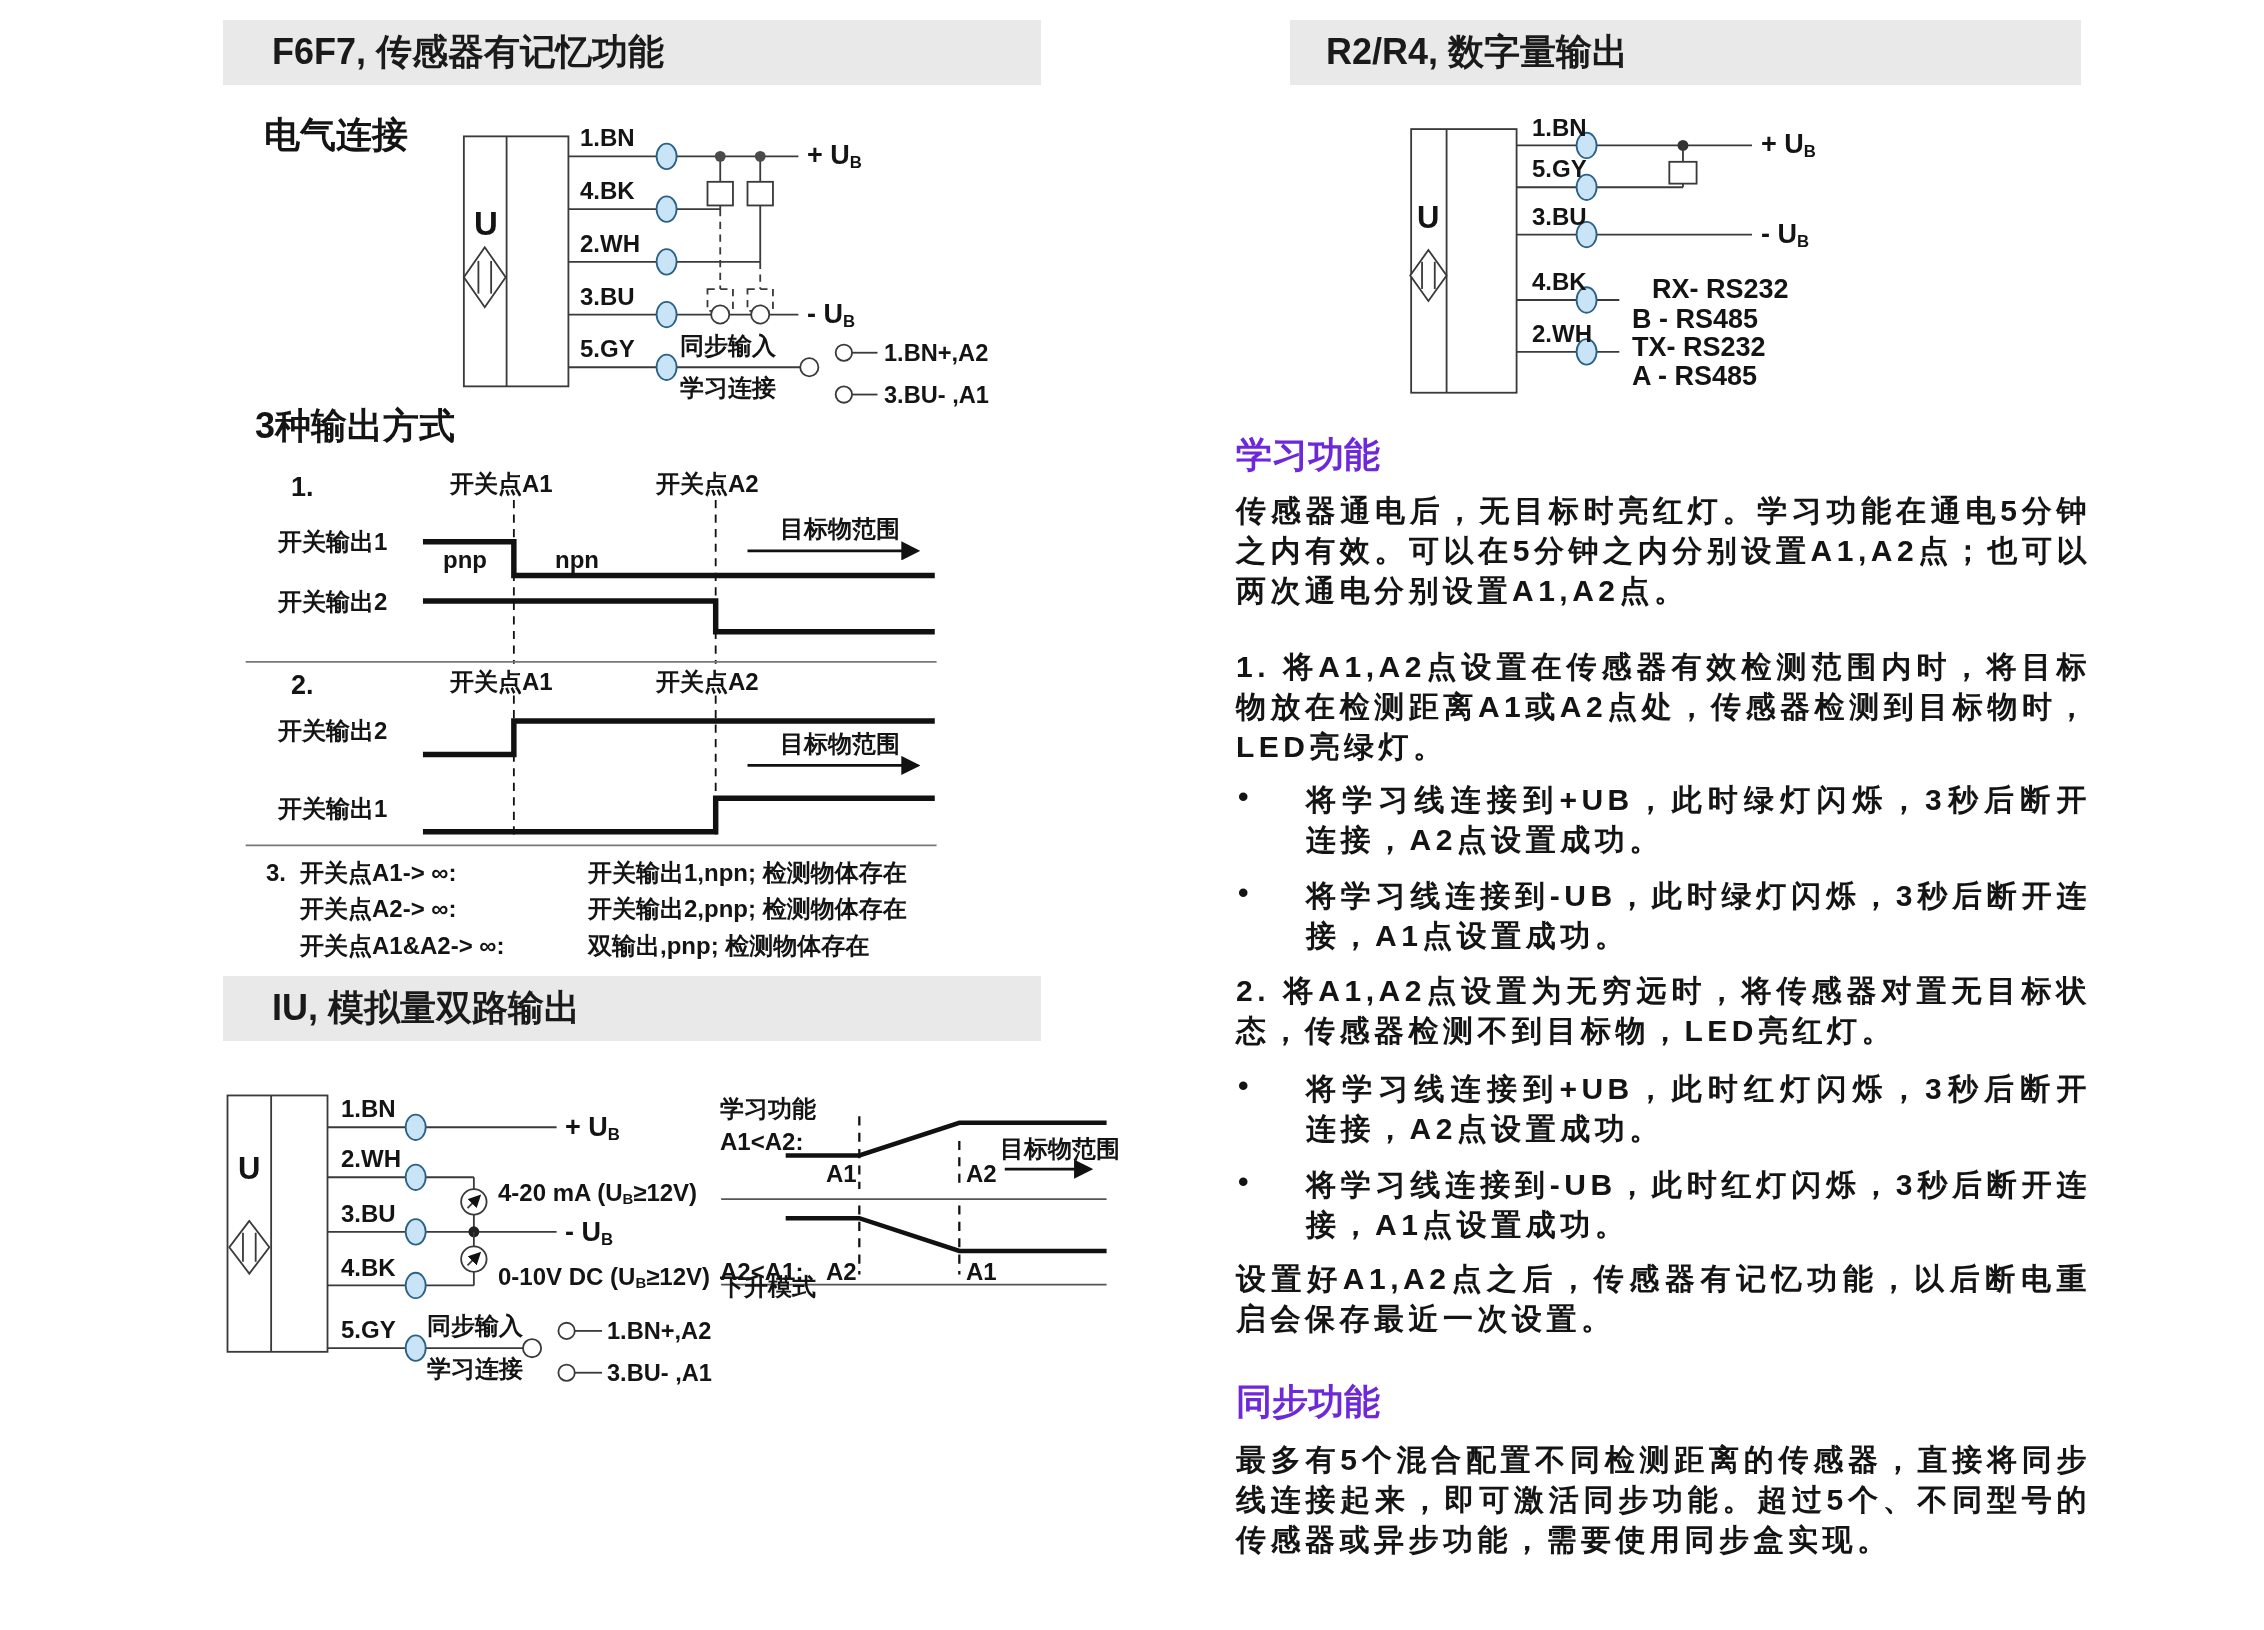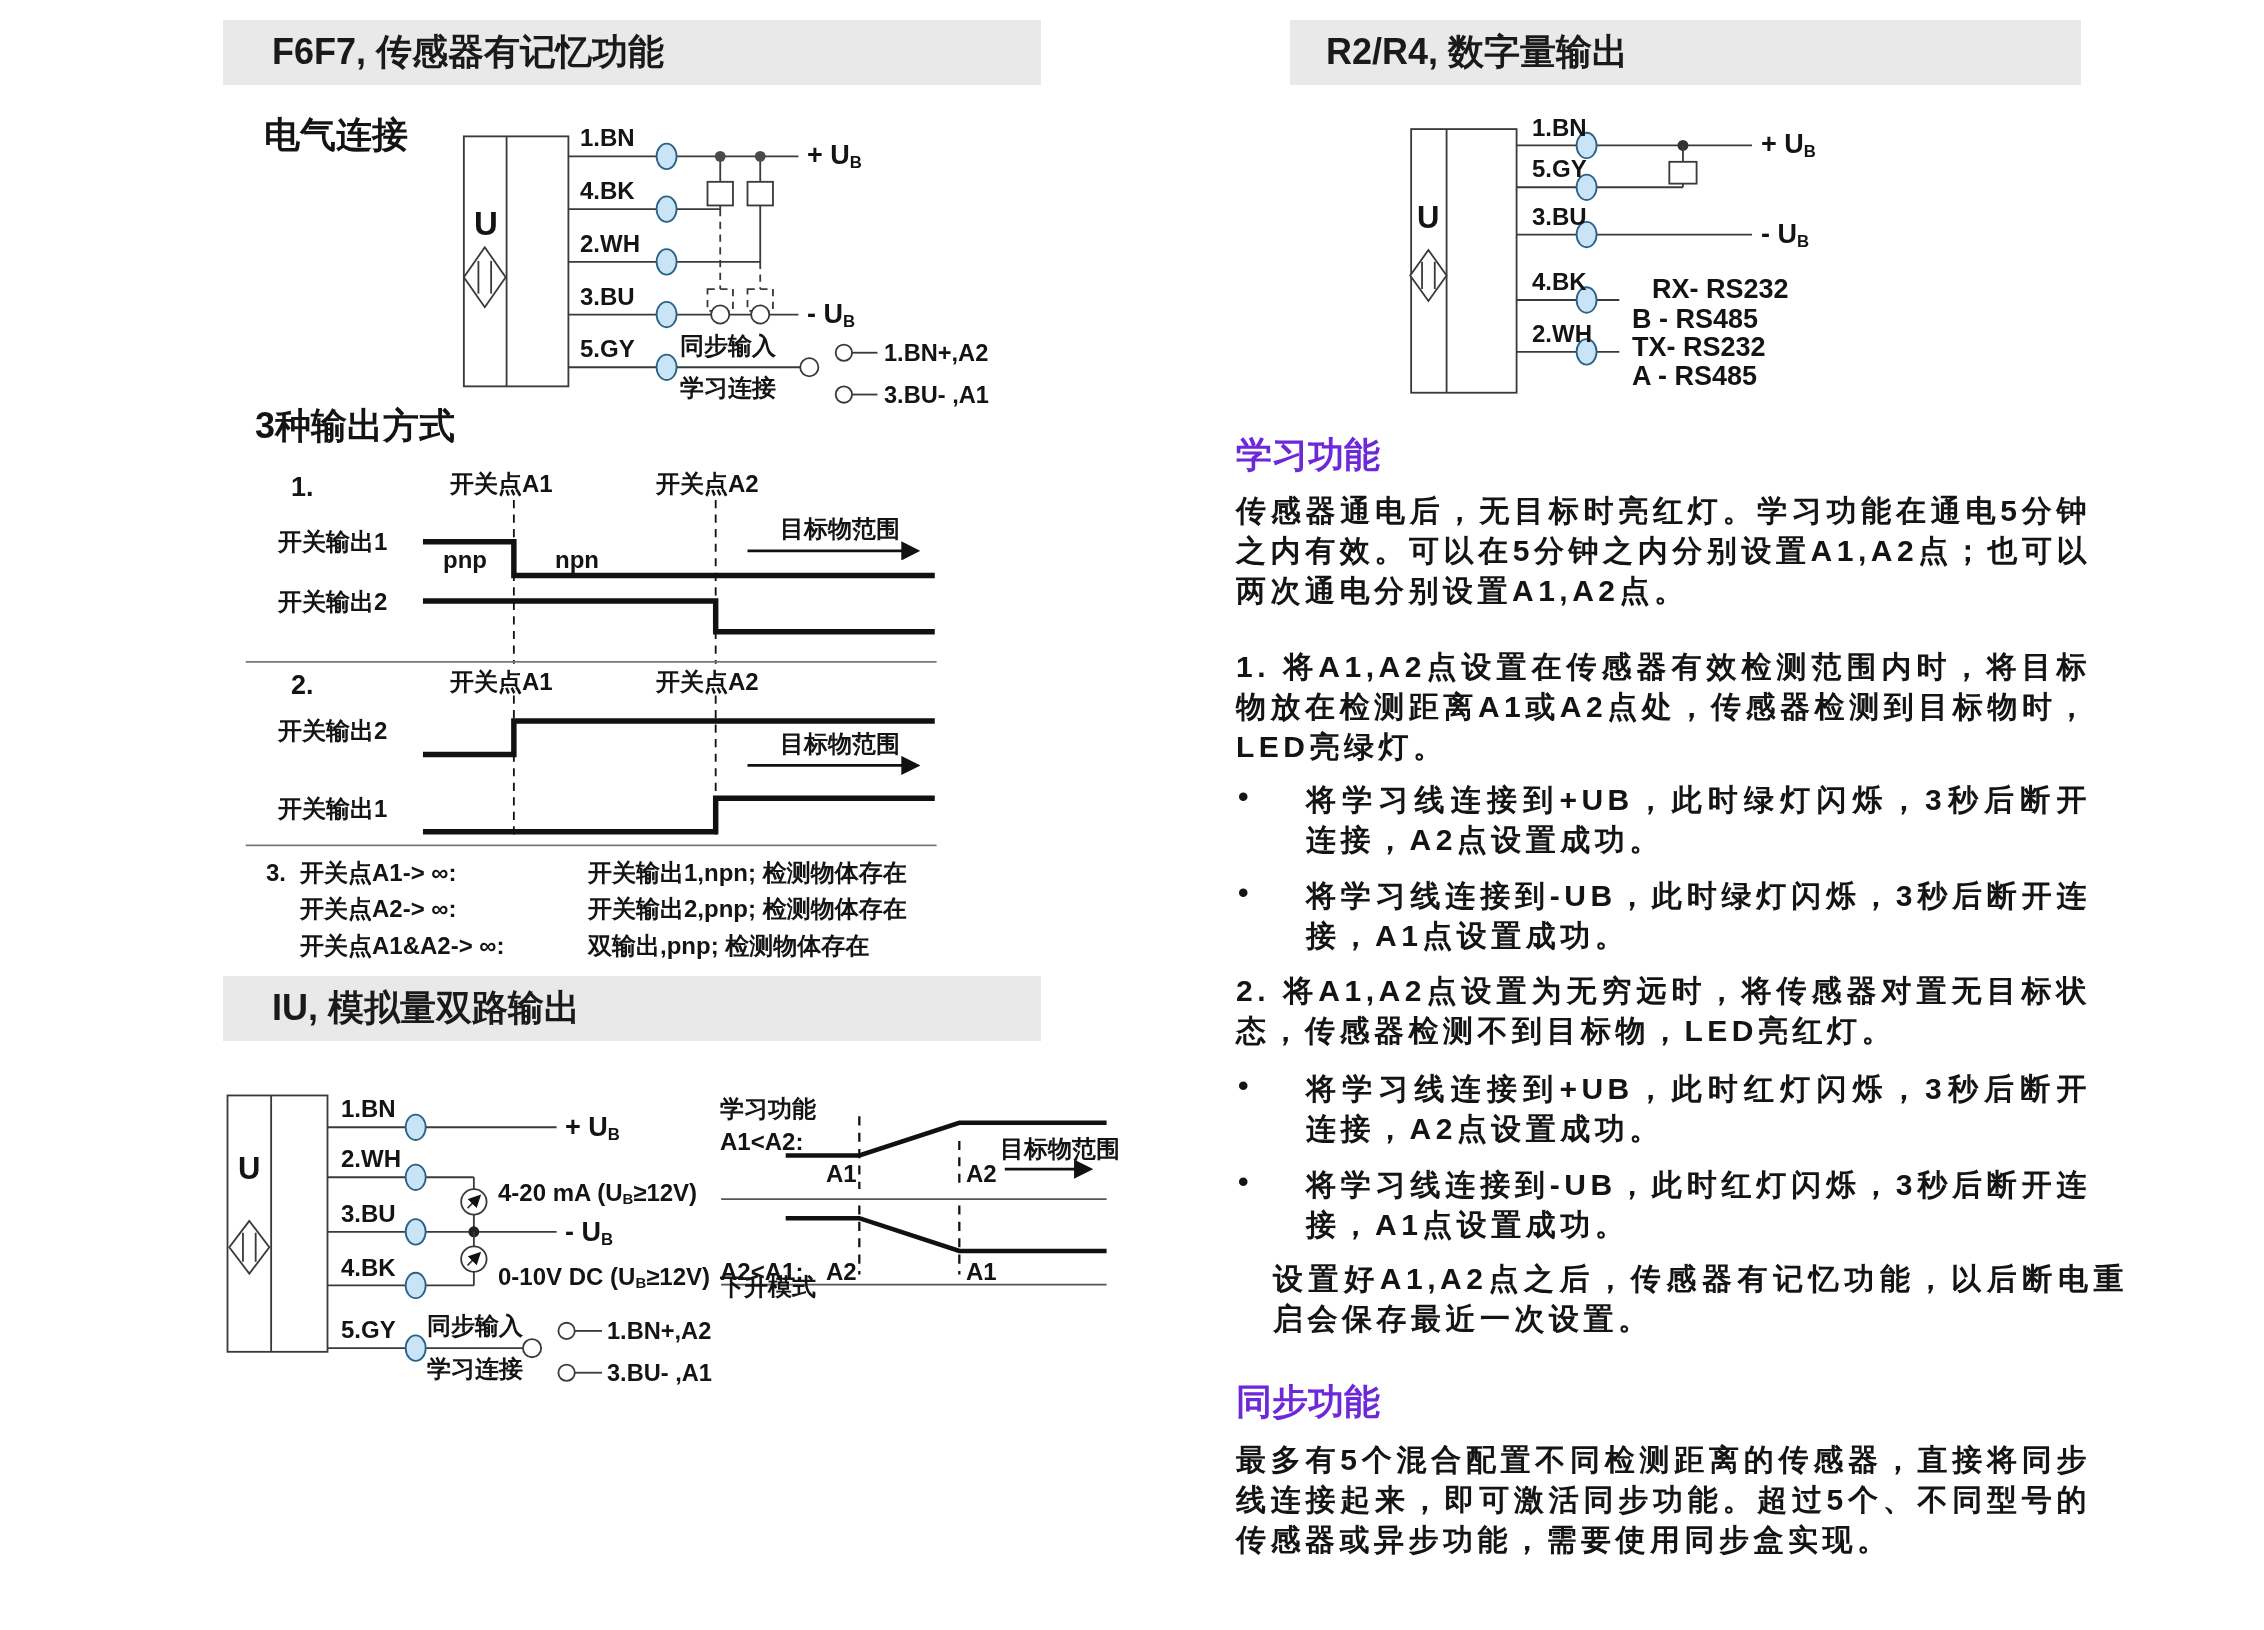--- a/index.html
+++ b/index.html
@@ -271,19 +271,19 @@
   </div>
   <div class="para" style="top:971px;">2. 将A1,A2点设置为无穷远时，将传感器对置无目标状态，传感器检测不到目标物，LED亮红灯。</div>
   <div class="brow" style="top:1069px;">
     <span class="bdot">•</span>
     <span class="btxt">将学习线连接到+UB，此时红灯闪烁，3秒后断开连接，A2点设置成功。</span>
   </div>
   <div class="brow" style="top:1165px;">
     <span class="bdot">•</span>
     <span class="btxt">将学习线连接到-UB，此时红灯闪烁，3秒后断开连接，A1点设置成功。</span>
   </div>
-  <div class="para" style="top:1259px;margin-left:37px;">设置好A1,A2点之后，传感器有记忆功能，以后断电重启会保存最近一次设置。</div>
+  <div class="para" style="top:1259px;">设置好A1,A2点之后，传感器有记忆功能，以后断电重启会保存最近一次设置。</div>
 
   <div class="lbl f40 blue" style="left:1236px;top:1383px;">同步功能</div>
   <div class="para" style="top:1440px;">最多有5个混合配置不同检测距离的传感器，直接将同步线连接起来，即可激活同步功能。超过5个、不同型号的传感器或异步功能，需要使用同步盒实现。</div>
 
 </div>
 
 
 </body></html>

